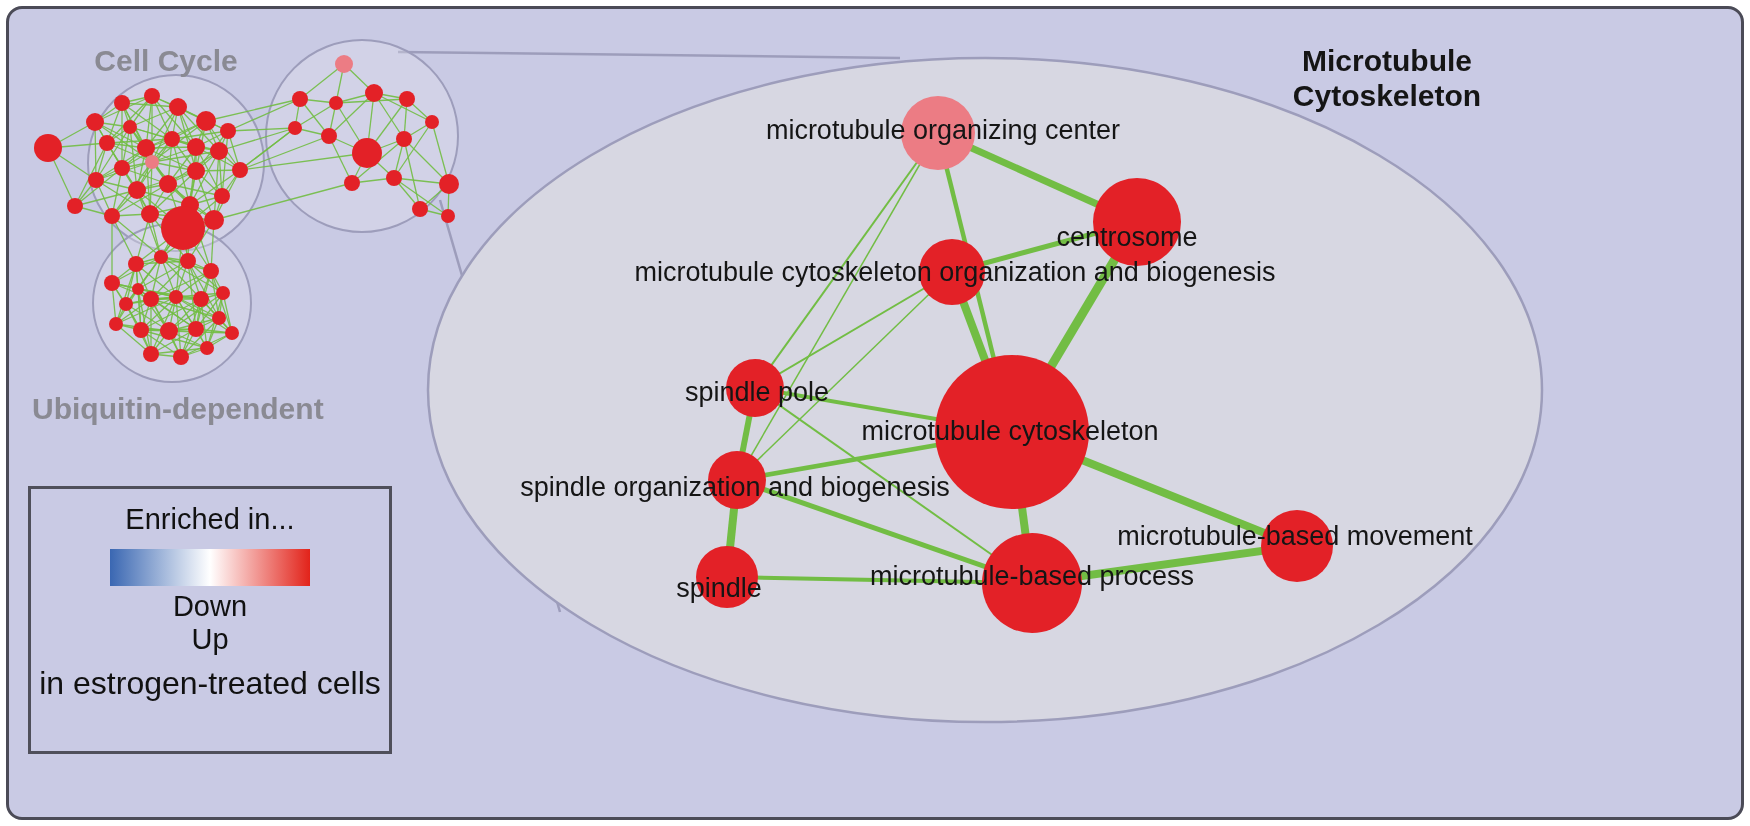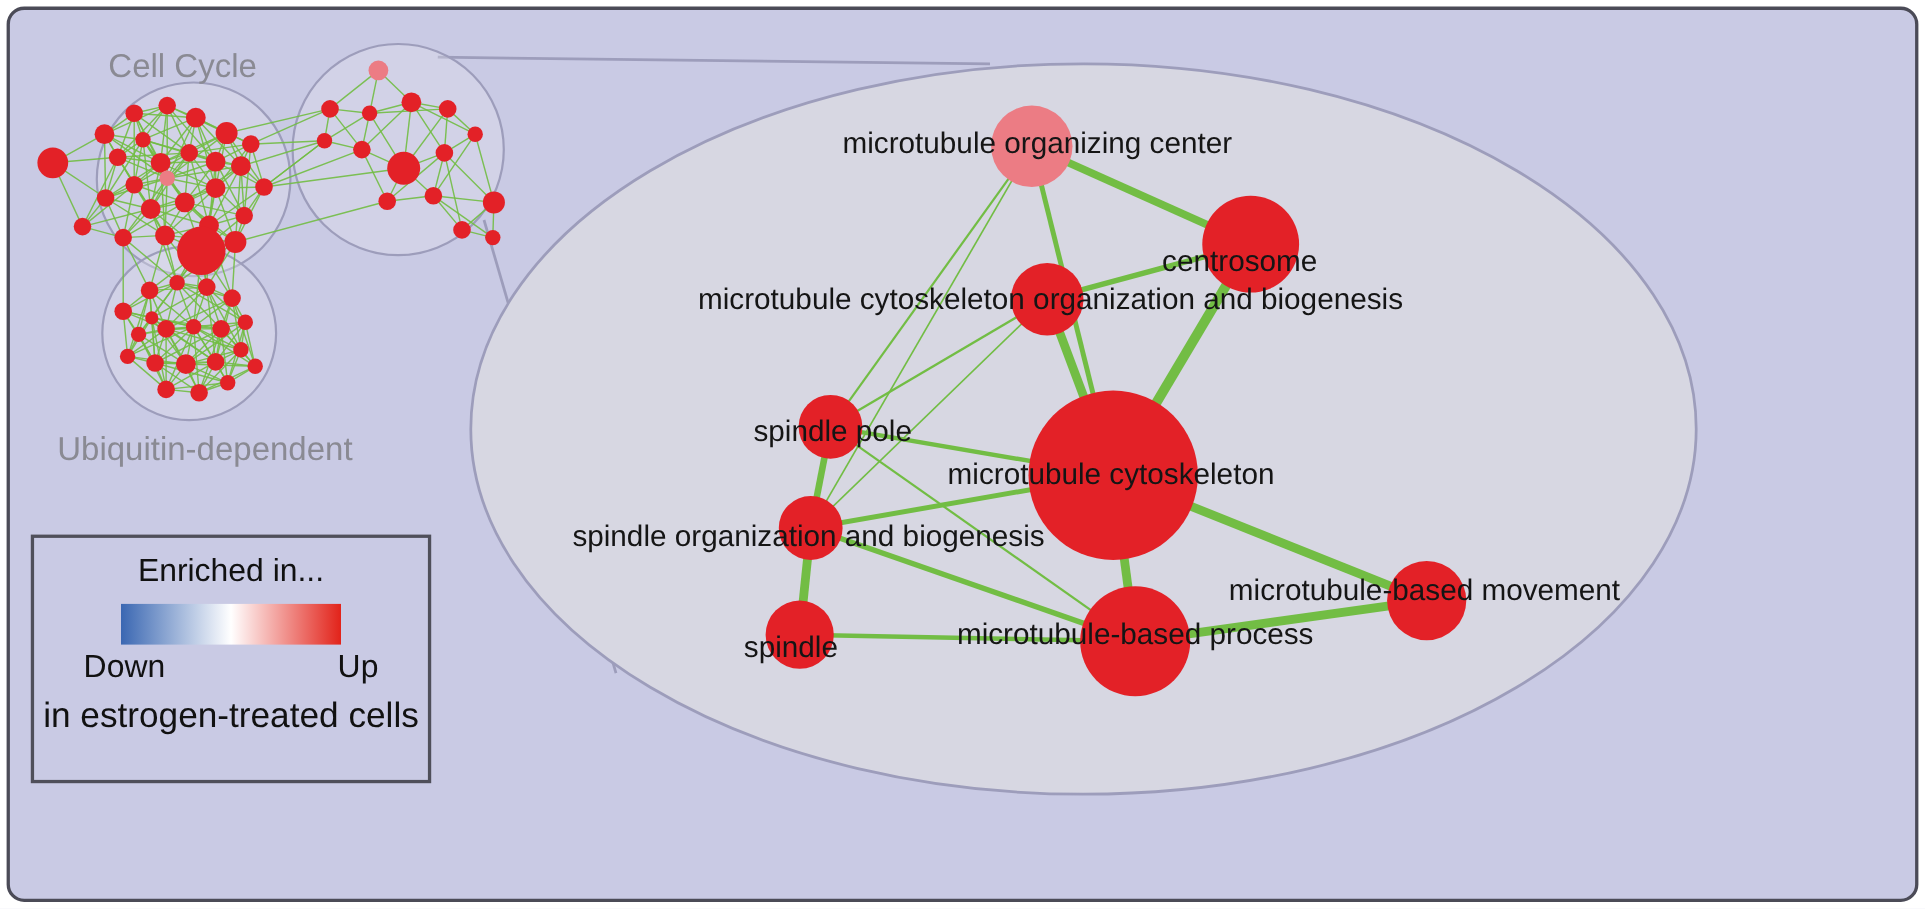--- a/index.html
+++ b/index.html
@@ -1,25 +1,25 @@
 <!DOCTYPE html>
 <html><head>
 <meta charset="utf-8">
 <style>
   html,body{margin:0;padding:0;background:#ffffff;}
   #figure{position:relative;width:1750px;height:826px;background:#ffffff;font-family:"Liberation Sans",sans-serif;overflow:hidden;}
   .frame{position:absolute;left:6px;top:6px;right:6px;bottom:6px;background:#c9cae4;border:3px solid #4b4b57;border-radius:16px;box-sizing:border-box;}
   #net{position:absolute;left:0;top:0;width:1750px;height:826px;}
-  .fig-label{position:absolute;font-size:30px;line-height:1.15;color:#151515;}
+  .fig-label{position:absolute;font-size:30px;line-height:1.15;color:#151515;font-weight:bold;}
   .fig-label.gray{color:#8a8a93;}
   .node-label{font-family:"Liberation Sans",sans-serif;font-size:27px;fill:#151515;}
-  .legend{position:absolute;left:28px;top:486px;width:364px;height:226px;border:3px solid #4f4f5a;box-sizing:border-box;color:#111;text-align:center;}
+  .legend{position:absolute;left:28px;top:486px;width:364px;height:268px;border:3px solid #4f4f5a;box-sizing:border-box;color:#111;text-align:center;}
   .legend-title{font-size:29px;margin-top:14px;}
   .legend-gradient{width:200px;height:37px;margin:13px auto 4px;}
-  .legend-range{display:flex;justify-content:space-between;width:268px;margin:0 auto 6px;font-size:29px;}
+  .legend-range{display:flex;justify-content:space-between;width:268px;margin:0 auto 6px;font-size:29px;flex-direction:column;}
   .legend-sub{font-size:32px;line-height:1.32;}
 </style>
 </head>
 <body>
 
 <div id="figure">
   <div class="frame"></div>
 
   <svg id="net" viewBox="0 0 1750 826">
       <line x1="398" y1="52" x2="900" y2="58" stroke="#9d9dbb" stroke-width="2.5"></line>
@@ -460,24 +460,28 @@
         <text x="1010" y="440" text-anchor="middle" class="node-label">microtubule cytoskeleton</text>
         <text x="735" y="496" text-anchor="middle" class="node-label">spindle organization and biogenesis</text>
         <text x="1295" y="545" text-anchor="middle" class="node-label">microtubule-based movement</text>
         <text x="719" y="597" text-anchor="middle" class="node-label">spindle</text>
         <text x="1032" y="585" text-anchor="middle" class="node-label">microtubule-based process</text>
       </g>
     </svg>
 
   <div class="fig-label gray" style="left:66px;top:44px;width:200px;text-align:center;">Cell Cycle</div>
 
-  <div class="fig-label gray" style="left:32px;top:392px;margin-left:20px;">
+  <div class="fig-label gray" style="left:32px;top:392px;">
     <div>Ubiquitin-dependent</div>
   </div>
 
+  <div class="fig-label" style="left:1262px;top:44px;width:250px;text-align:center;">
+    <div>Microtubule</div>
+    <div>Cytoskeleton</div>
+  </div>
 
   <div class="legend">
     <div class="legend-title">Enriched in...</div>
     <div class="legend-gradient" style="background: linear-gradient(90deg, rgb(58, 103, 178) 0%, rgb(255, 255, 255) 50%, rgb(226, 35, 26) 100%);"></div>
     <div class="legend-range">
       <span>Down</span>
       <span>Up</span>
     </div>
     <div class="legend-sub">in estrogen-treated cells</div>
   </div>

